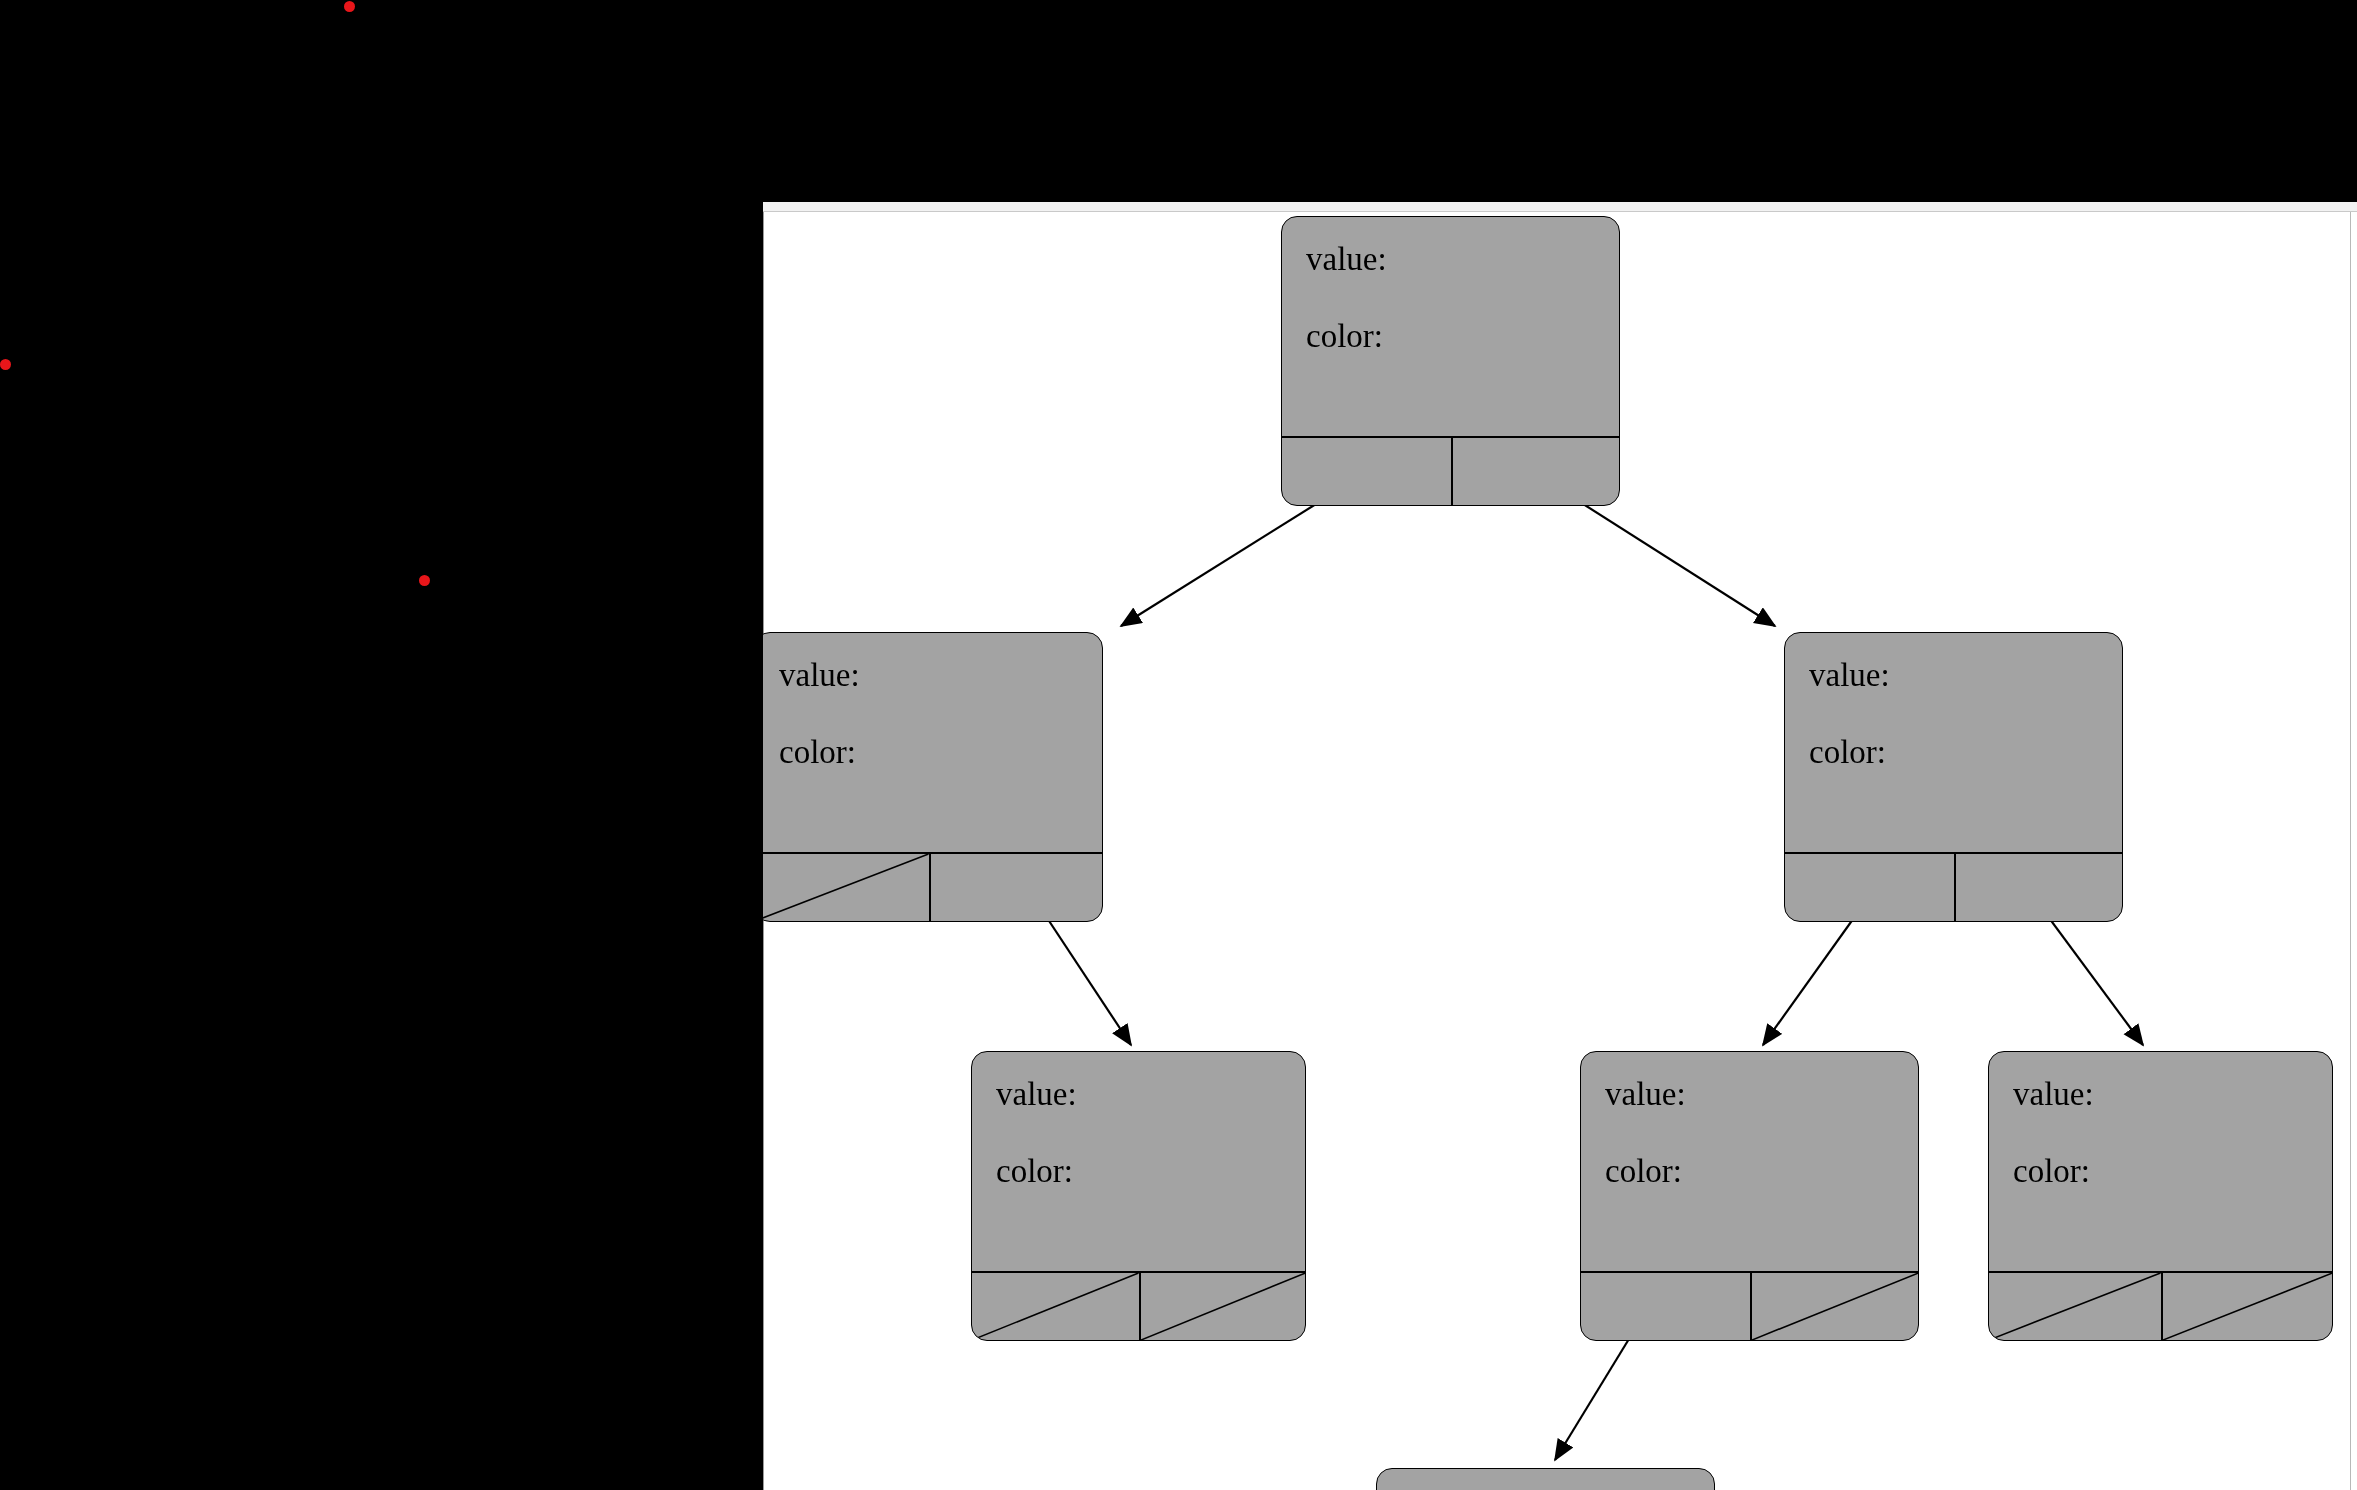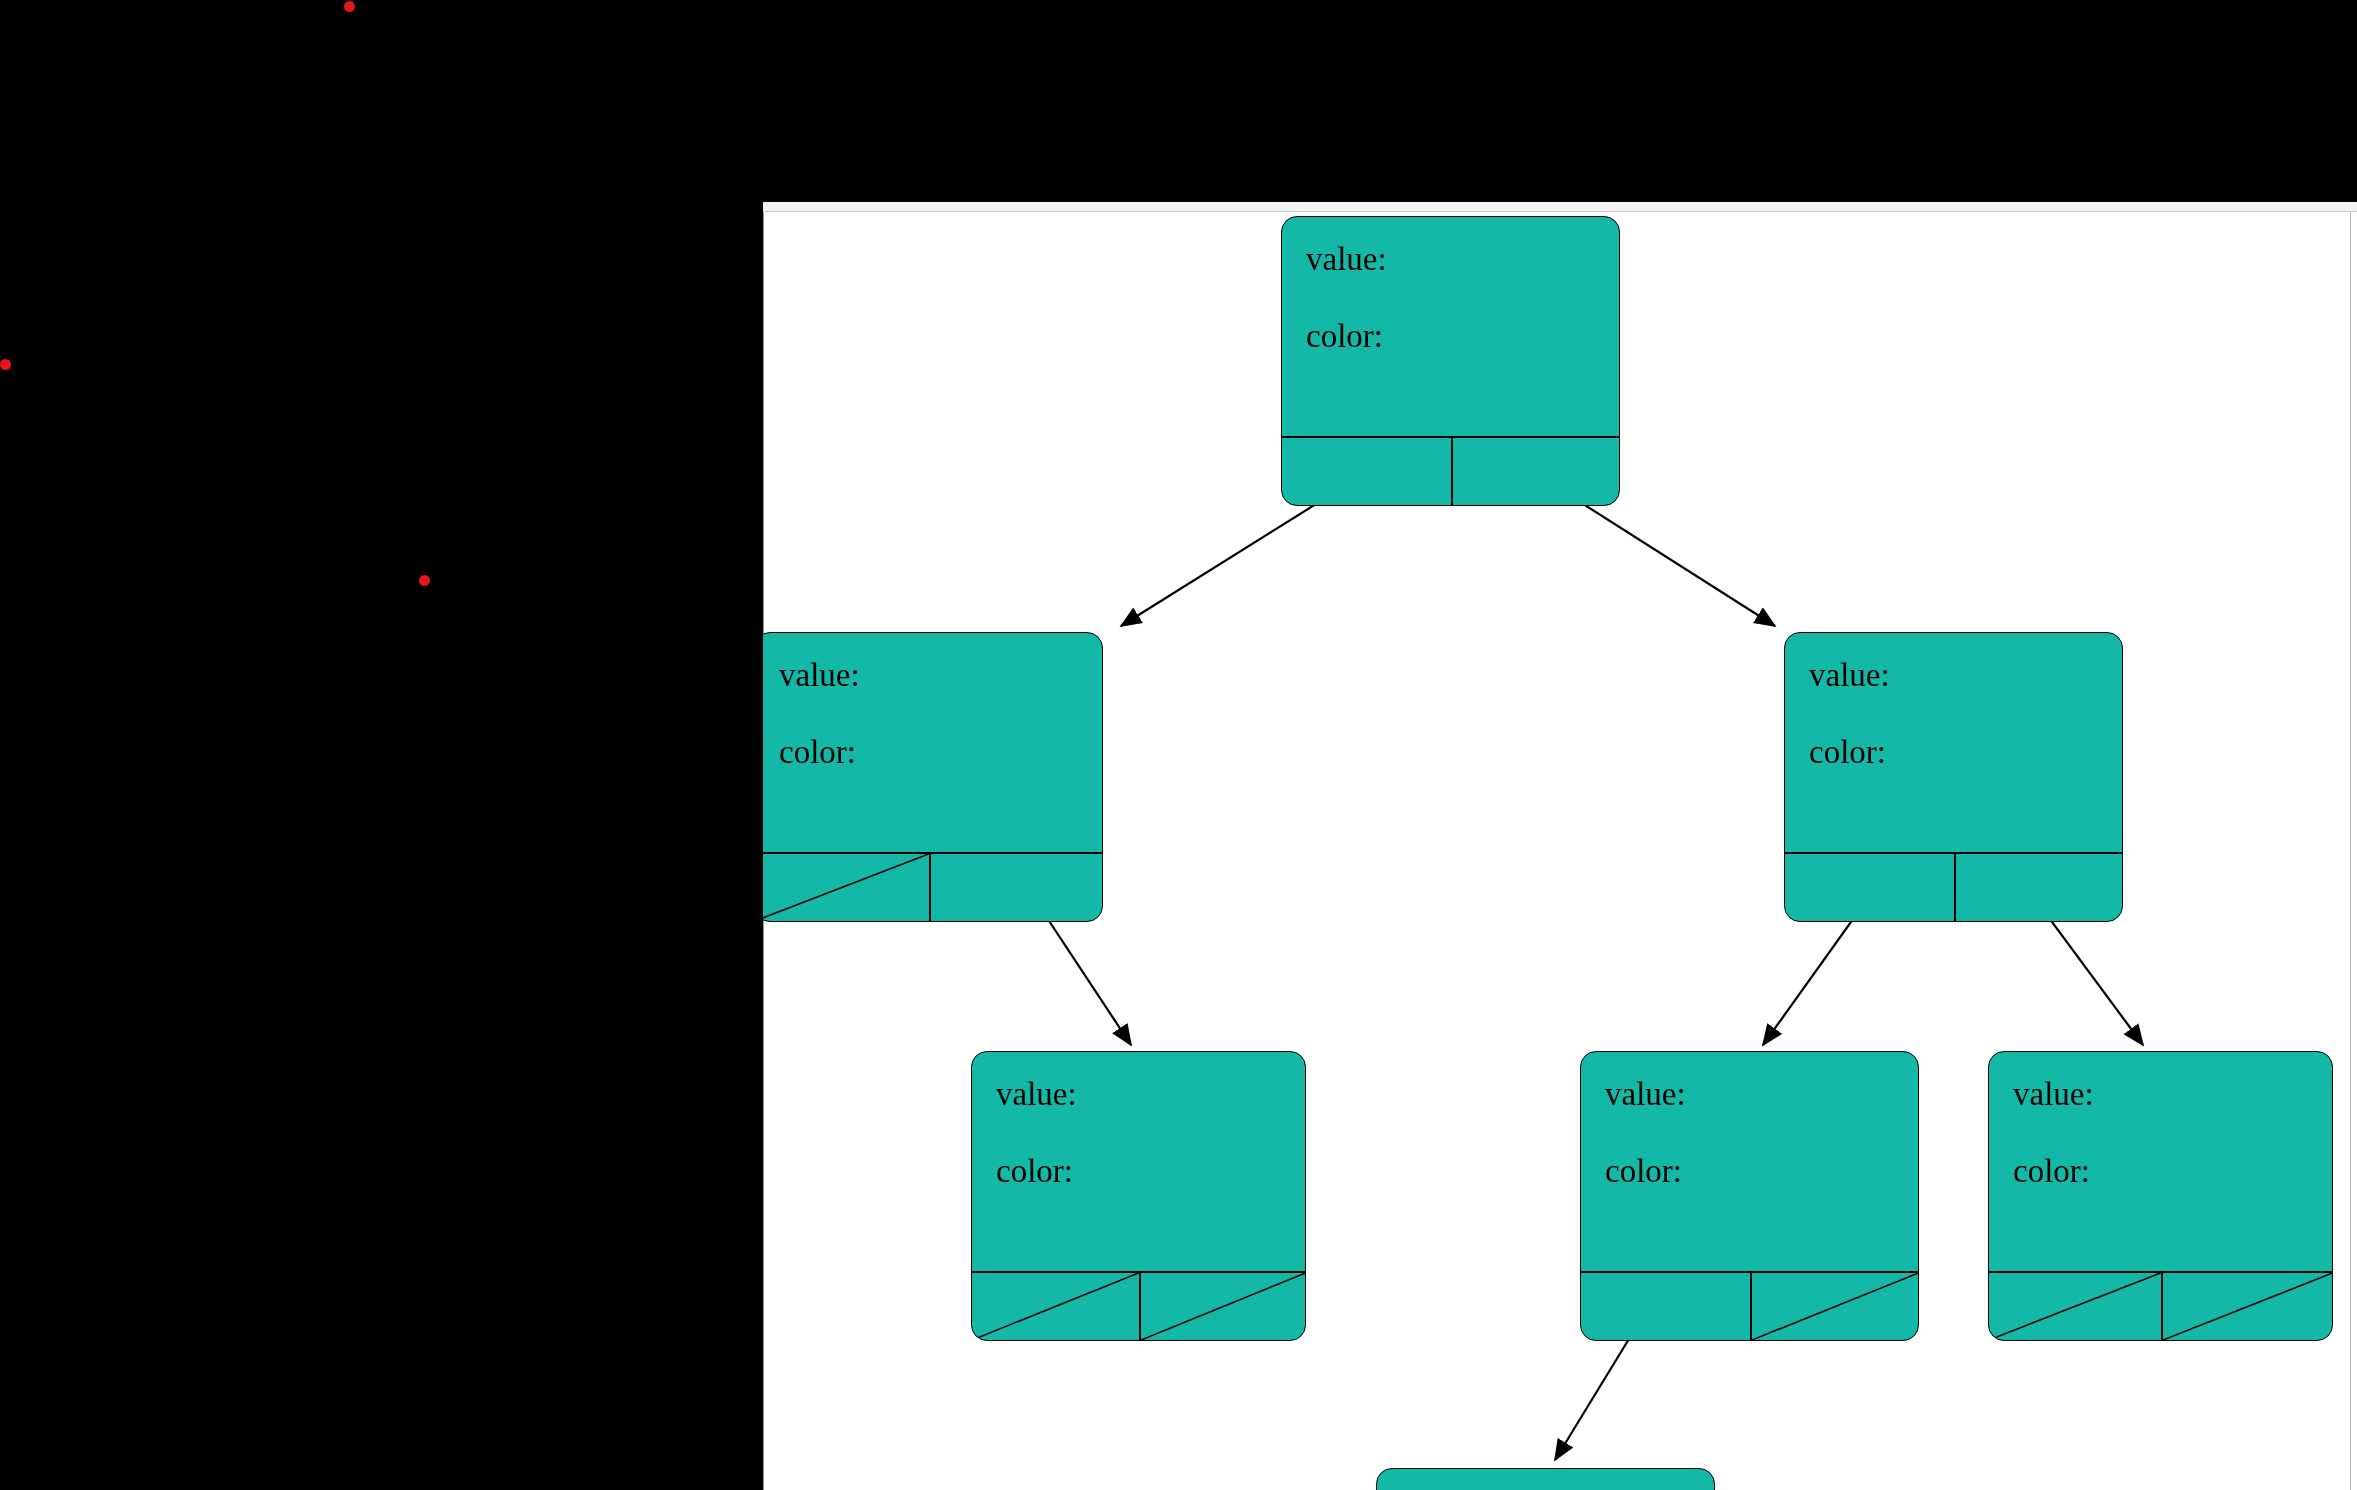--- a/index.html
+++ b/index.html
@@ -78,21 +78,21 @@
     left: 0; top: 0;
     width: 1594px;
     height: 1288px;
     pointer-events: none;
   }
 
   
   .tree-node {
     position: absolute;
     box-sizing: border-box;
-    background: #14b8a6;
+    background: #a3a3a3;
     border: 1.6px solid #000000;
     border-radius: 16px;
     overflow: hidden;
   }
   .node-fields {
     position: absolute;
     left: 0; top: 0;
     right: 0;
     height: 146px;
     padding: 26px 0 0 24px;

